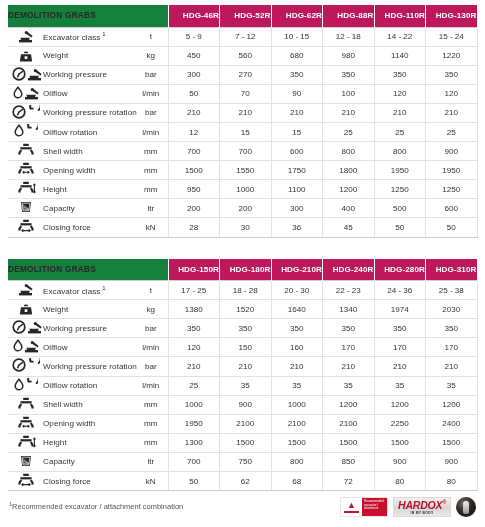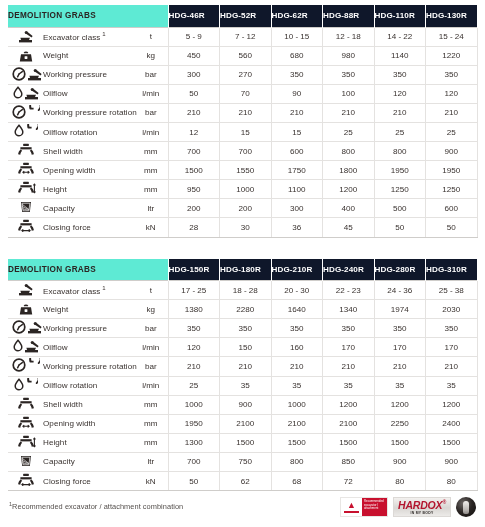--- a/index.html
+++ b/index.html
@@ -28,29 +28,29 @@
     padding: 0;
     vertical-align: middle;
   }
   .th-title {
     text-align: left;
     font-size: 8.2px;
     font-weight: bold;
     color: #2b2523;
     letter-spacing: .3px;
     padding-left: 18px;
-    background: #5eead4;
+    background: #15803d;
     border: none;
   }
   .th-model {
-    background: #0f172a;
+    background: #be185d;
     color: #ffffff;
     font-size: 8.1px;
     font-weight: bold;
-    text-align: left;
+    text-align: right;
     letter-spacing: .1px;
     border-left: 1.5px solid #ffffff;
     border-right: 1.5px solid #ffffff;
     white-space: nowrap;
   }
 
   
   .spec tbody td {
     height: 19.1px;
     border-bottom: 1px solid #e4e2e0;
@@ -444,21 +444,21 @@
           <td class="td-icon"><span class="ico">
               <svg width="16" height="14" viewBox="0 0 16 14">
                 <path d="M3 6.2h10l1.2 7.2H1.8z" fill="#2b2523"></path>
                 <path d="M6.3 5.2a1.9 1.9 0 013.4 0" fill="none" stroke="#2b2523" stroke-width="1.5"></path>
                 <rect x="6.6" y="8.2" width="2.8" height="2.8" rx=".4" fill="#fff"></rect>
               </svg>
             </span></td>
           <td class="td-label">Weight</td>
           <td class="td-unit">kg</td>
           <td class="td-data">1380</td>
-          <td class="td-data">2280</td>
+          <td class="td-data">1520</td>
           <td class="td-data">1640</td>
           <td class="td-data">1340</td>
           <td class="td-data">1974</td>
           <td class="td-data">2030</td>
         </tr>
         <tr>
           <td class="td-icon"><span class="ico">
               <svg width="14" height="14" viewBox="0 0 14 14">
                 <circle cx="7" cy="7" r="5.8" fill="none" stroke="#2b2523" stroke-width="1.7"></circle>
                 <path d="M7 7l3.3-2.4" stroke="#2b2523" stroke-width="1.5" stroke-linecap="round"></path>

